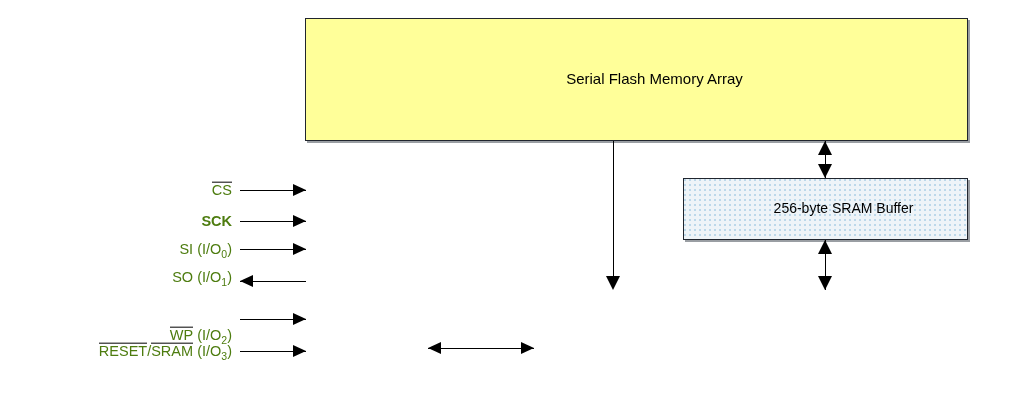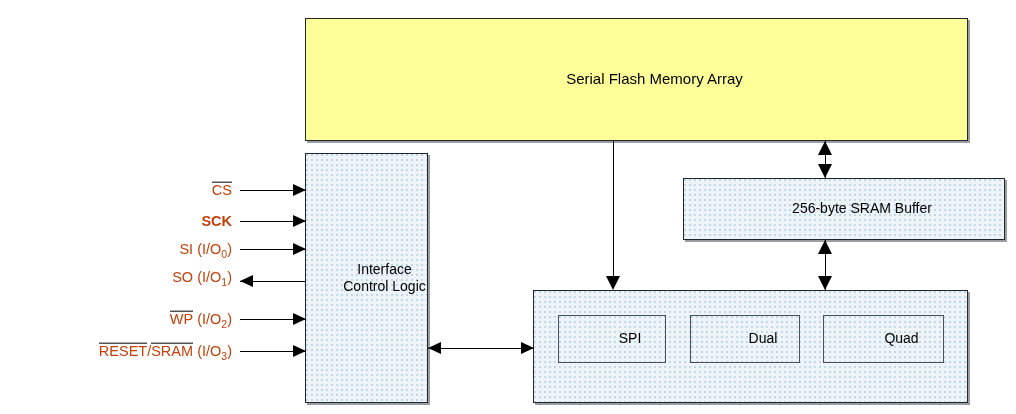--- a/index.html
+++ b/index.html
@@ -51,21 +51,21 @@
     background-image:
       radial-gradient(circle at 1px 1px, #bcd8ea 0.9px, transparent 1.1px);
     background-size: 5px 5px;
     border: 1px solid #4a5058;
   }
 
   
   .siglabel {
     position: absolute;
     font-size: 14.5px;
-    color: #c2410c;
+    color: #4d7c0f;
     white-space: nowrap;
     text-align: center;
     transform: translateY(-50%);
   }
   .ov {
     border-top: 1.4px solid #000;
     padding-top: 0px;
     display: inline-block;
     line-height: 1.08;
   }
@@ -117,63 +117,45 @@
 </style>
 </head>
 <body>
 
 <div id="canvas">
 
   <div class="box memarray" style="left:305px; top:18px; width:663px; height:123px; font-size:15px;">
     <span>Serial Flash Memory Array</span>
   </div>
 
-  <div class="box stipple" style="left:305px; top:153px; width:123px; height:250px; flex-direction:column;">
-    <span>Interface</span>
-    <span>Control Logic</span>
-  </div>
 
-  <div class="box stipple" style="left:683px; top:178px; width:322px; height:62px;">
+  <div class="box stipple" style="left:683px; top:178px; width:285px; height:62px;">
     <span>256-byte SRAM Buffer</span>
   </div>
 
-  <div class="box stipple" style="left:533px; top:290px; width:435px; height:113px; display:block;">
-
-    <div class="box subbox" style="left:24px; top:24px; width:108px; height:48px;">
-      <span>SPI</span>
-    </div>
-
-    <div class="box subbox" style="left:156px; top:24px; width:110px; height:48px;">
-      <span>Dual</span>
-    </div>
-
-    <div class="box subbox" style="left:289px; top:24px; width:121px; height:48px;">
-      <span>Quad</span>
-    </div>
-  </div>
 
   <div class="siglabel" style="right:784px; top:190px;">
     <span class="ov">CS</span>
   </div>
 
   <div class="siglabel" style="right:784px; top:221px;font-weight:bold;">
     <span>SCK</span>
   </div>
 
   <div class="siglabel" style="right:784px; top:249px;">
     <span>SI</span>
     <span>(I/O</span><span class="sub">0</span><span>)</span>
   </div>
 
   <div class="siglabel" style="right:784px; top:277px;">
     <span>SO</span>
     <span>(I/O</span><span class="sub">1</span><span>)</span>
   </div>
 
-  <div class="siglabel" style="right:784px; top:319px;">
+  <div class="siglabel" style="right:784px; top:335px;">
     <span class="ov">WP</span>
     <span>(I/O</span><span class="sub">2</span><span>)</span>
   </div>
 
   <div class="siglabel" style="right:784px; top:351px;">
     <span class="ov">RESET</span><span>/</span><span class="ov">SRAM</span>
     <span>(I/O</span><span class="sub">3</span><span>)</span>
   </div>
 
   <div class="hline" style="left:240px; top:190px; width:66px;"></div>

